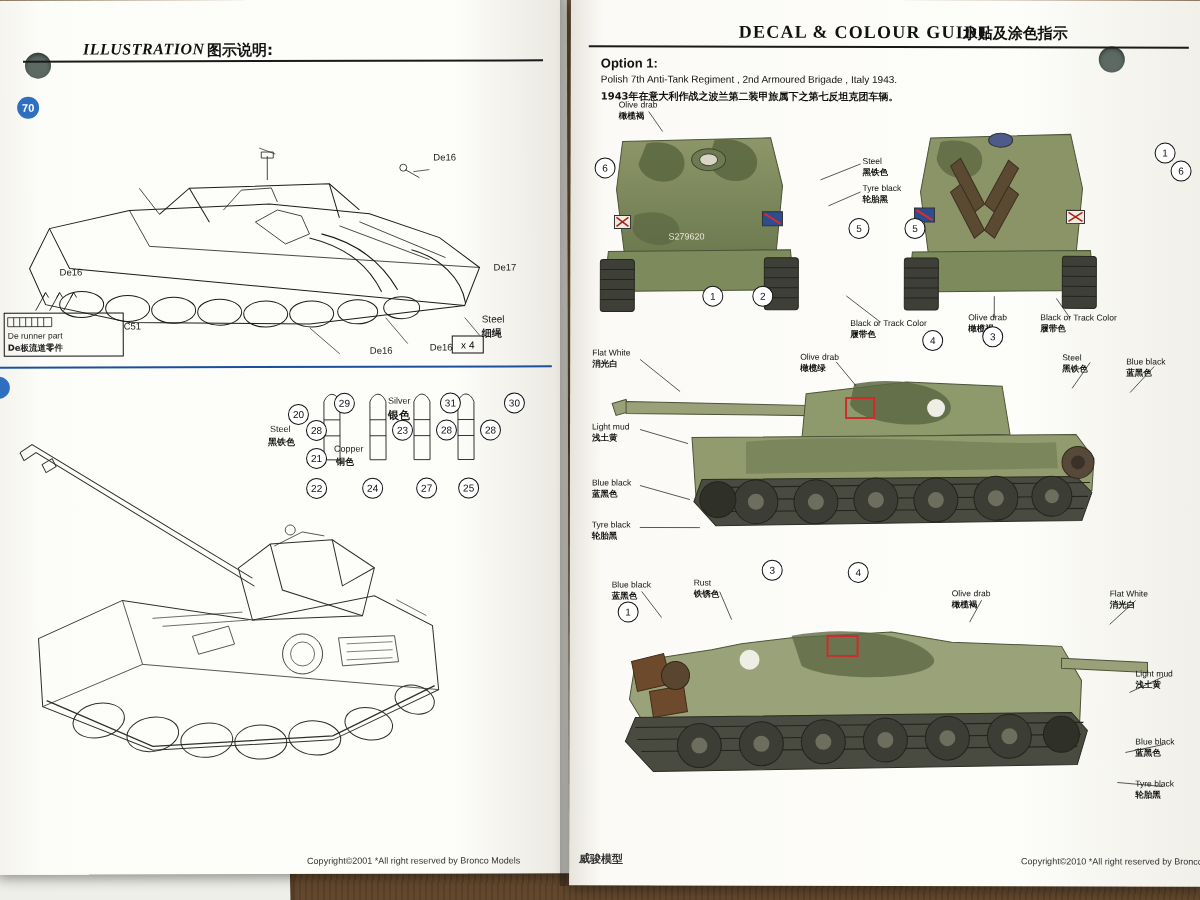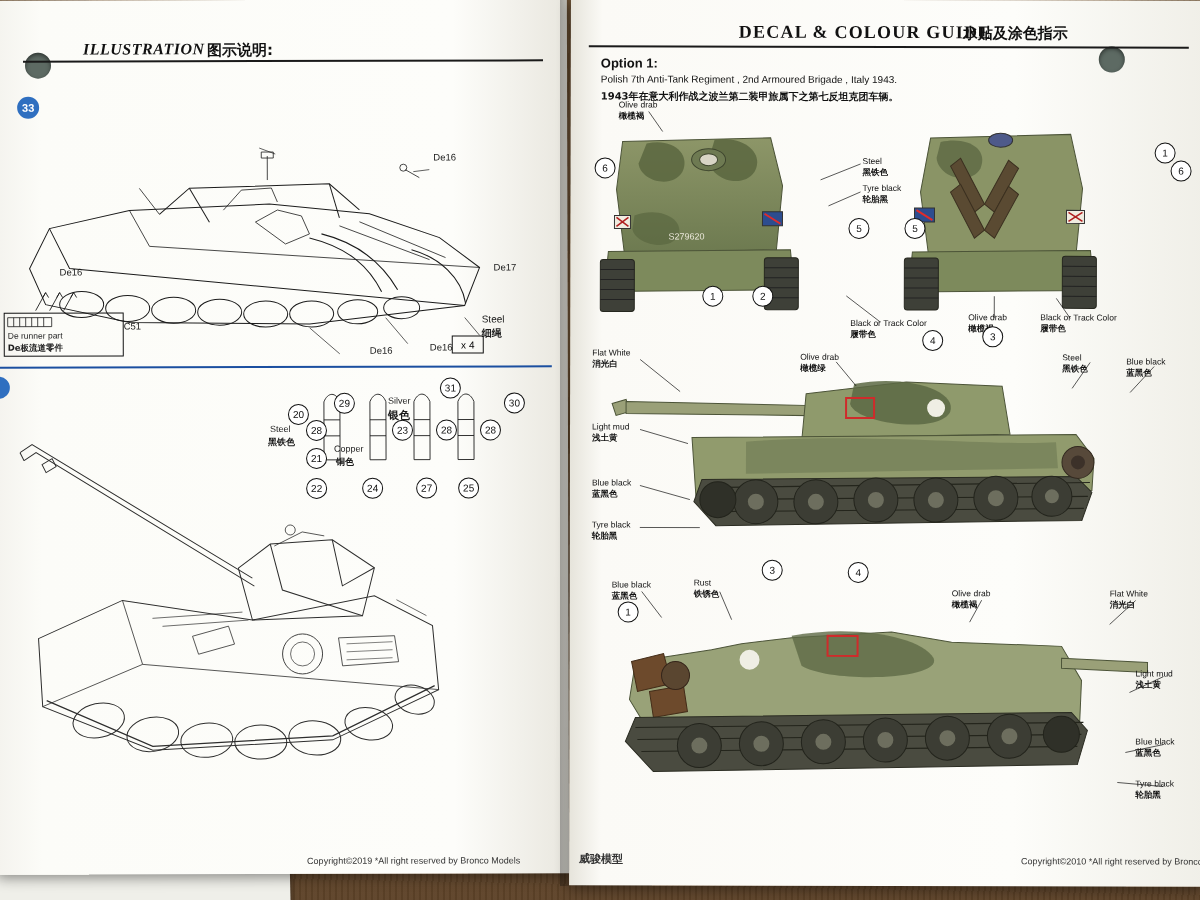--- a/index.html
+++ b/index.html
@@ -79,21 +79,21 @@
   <div class="booklet">
 
     <div class="page left">
 
       <div class="binder-hole" style="left:30px;top:52px;"></div>
 
       <div class="lp-title">ILLUSTRATION</div>
       <div class="lp-title-cn cn">图示说明:</div>
       <div class="lp-rule"></div>
 
-      <div class="step-badge" style="left:22px;top:96px;">33</div>
+      <div class="step-badge" style="left:22px;top:96px;">70</div>
 
       <div class="panel" style="left:14px;top:118px;width:538px;height:240px;border:none;">
         <svg width="538" height="240" viewBox="0 0 538 240">
           <g fill="none" stroke="#1c1c1c" stroke-width="1">
 
             <path d="M20 150 L40 110 L120 92 L260 86 L360 96 L430 120 L470 150 L455 188 L300 206 L120 204 L36 186 Z"></path>
             <path d="M40 110 L60 150 L455 188"></path>
             <path d="M120 92 L140 128 L470 150" stroke-width="0.8"></path>
 
             <path d="M150 96 L180 70 L320 66 L350 92"></path>
@@ -229,37 +229,37 @@
             <path d="M192 34 L208 34 M192 50 L208 50"></path>
           </g>
         </svg>
       </div>
 
       <div class="circ" style="left:292px;top:404px;width:19px;height:19px;">20</div>
       <div class="circ" style="left:338px;top:393px;width:19px;height:19px;">29</div>
       <div class="circ" style="left:310px;top:420px;width:19px;height:19px;">28</div>
       <div class="circ" style="left:310px;top:448px;width:19px;height:19px;">21</div>
       <div class="circ" style="left:396px;top:420px;width:19px;height:19px;">23</div>
-      <div class="circ" style="left:444px;top:378px;width:19px;height:19px;">31</div>
+      <div class="circ" style="left:444px;top:393px;width:19px;height:19px;">31</div>
       <div class="circ" style="left:440px;top:420px;width:19px;height:19px;">28</div>
       <div class="circ" style="left:508px;top:393px;width:19px;height:19px;">30</div>
       <div class="circ" style="left:484px;top:420px;width:19px;height:19px;">28</div>
       <div class="circ" style="left:310px;top:478px;width:19px;height:19px;">22</div>
       <div class="circ" style="left:366px;top:478px;width:19px;height:19px;">24</div>
       <div class="circ" style="left:420px;top:478px;width:19px;height:19px;">27</div>
       <div class="circ" style="left:462px;top:478px;width:19px;height:19px;">25</div>
 
       <div class="txt" style="left:274px;top:424px;font-size:9px;">Steel</div>
       <div class="txt cn" style="left:272px;top:436px;font-size:9px;">黑铁色</div>
       <div class="txt" style="left:338px;top:444px;font-size:9px;">Copper</div>
       <div class="txt cn" style="left:340px;top:456px;font-size:9px;">铜色</div>
       <div class="txt" style="left:392px;top:396px;font-size:9px;">Silver</div>
       <div class="txt cn" style="left:392px;top:408px;font-size:11px;">银色</div>
 
-      <div class="copyright" style="left:310px;top:856px;">Copyright©2019  *All right reserved by Bronco Models</div>
+      <div class="copyright" style="left:310px;top:856px;">Copyright©2001  *All right reserved by Bronco Models</div>
     </div>
 
     <div class="gutter"></div>
 
     <div class="page right">
 
       <div class="binder-hole" style="left:528px;top:46px;"></div>
 
       <div class="rp-title" style="left:168px;top:22px;">DECAL &amp; COLOUR GUIDE</div>
       <div class="rp-title-cn cn" style="left:386px;top:24px;padding-left:6px;">水贴及涂色指示</div>

